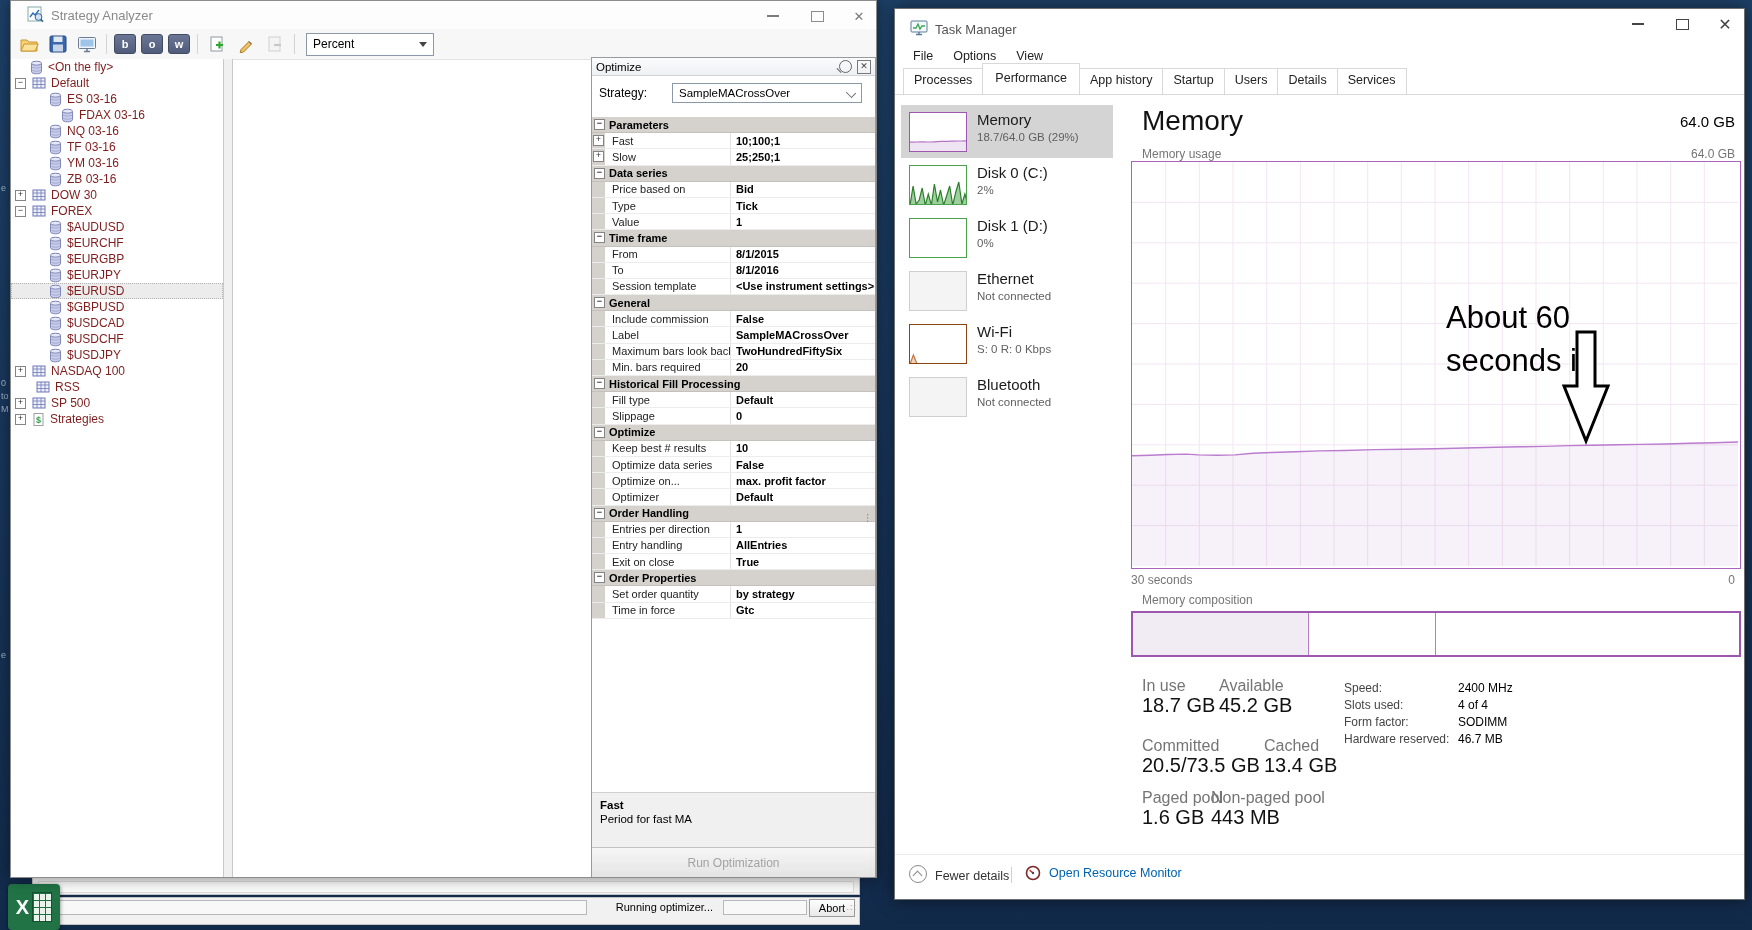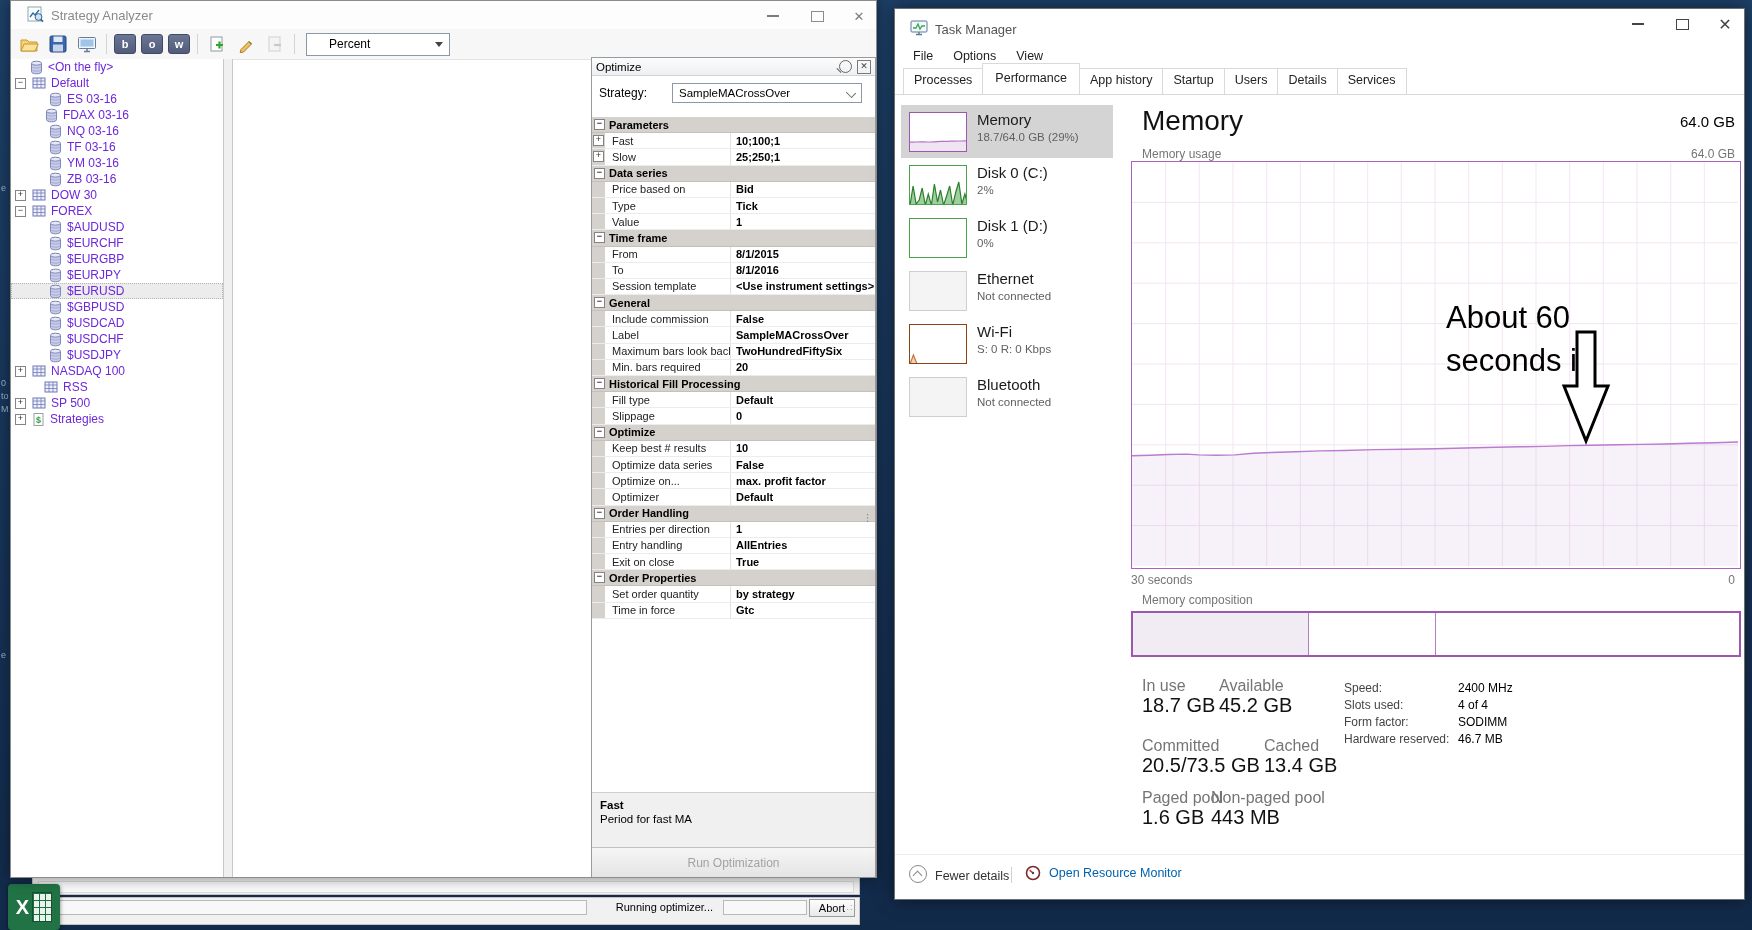--- a/index.html
+++ b/index.html
@@ -28,33 +28,33 @@
   .gl-max{width:11px;height:9px;border:1.5px solid #8c8c8c;}
   .gl-close{color:#7c7c7c;font-size:13px;line-height:13px;}
 
   .nt-toolbar{position:absolute;left:0;top:28px;right:0;height:30px;background:#f7f7f7;
     border-bottom:1px solid #e2e2e2;display:flex;align-items:center;padding-left:6px;gap:5px;}
   .tbtn{width:24px;height:24px;display:flex;align-items:center;justify-content:center;}
   .tsep{width:1px;height:20px;background:#d4d4d4;margin:0 2px;}
   .letterbtn{width:20px;height:18px;border-radius:3px;background:linear-gradient(#6a7694,#505c7a);
     border:1px solid #404a62;color:#fff;font-weight:bold;font-size:11px;display:flex;align-items:center;justify-content:center;}
   .combo{width:120px;height:21px;border:1px solid #8a98a8;background:#fff;display:flex;align-items:center;
-    padding-left:22px;font-size:12px;position:relative;margin-left:4px;}
+    padding-left:6px;font-size:12px;position:relative;margin-left:4px;}
   .combo .chev{position:absolute;right:6px;top:8px;width:0;height:0;border-left:4px solid transparent;
     border-right:4px solid transparent;border-top:5px solid #444;}
 
   .nt-tree{position:absolute;left:0;top:58px;width:212px;bottom:0;background:#fff;overflow:hidden;font-size:12px;}
   .v-split{position:absolute;top:58px;bottom:0;width:8px;background:#f0f0f0;border-left:1px solid #c9c9c9;border-right:1px solid #c9c9c9;left:212px;}
   .trow{display:flex;align-items:center;height:16px;white-space:nowrap;}
   .trow.sel{background:#ececec;outline:1px dotted #b5b5b5;outline-offset:-1px;}
   .exp{width:9px;height:9px;border:1px solid #848484;background:#fff;font-size:9px;line-height:7px;
     text-align:center;margin:0 6px 0 2px;flex:none;color:#333;}
   .exp-sp{width:17px;flex:none;}
   .ticon{flex:none;margin-right:5px;display:flex;}
-  .tlabel{color:#6d28d9;}
+  .tlabel{color:#7f1d1d;}
 
   .nt-center{position:absolute;left:221px;top:58px;width:358px;bottom:0;background:#eeeeee;
     border-right:1px solid #c9c9c9;}
   .center-msg{position:absolute;left:0;right:0;top:448px;text-align:center;font-size:11.5px;line-height:15px;color:#000;}
 
   
   .opt{position:absolute;left:580px;top:56px;width:285px;bottom:0;background:#fff;border:1px solid #9a9a9a;box-sizing:border-box;}
   .opt-head{position:absolute;left:0;top:0;right:0;height:17px;background:linear-gradient(#fbfcfd,#eef0f3);
     border-bottom:1px solid #cfd3d8;display:flex;align-items:center;padding:0 4px;font-size:11.5px;}
   .opt-head .sp{flex:1;}
@@ -261,21 +261,21 @@
         <div class="trow" style="padding-left: 38px;">
           <span class="ticon">
             <svg width="13" height="15" viewBox="0 0 13 15">
               <path d="M1.5 3.2 v8.4 c0 1.3 2.2 2.2 5 2.2 s5 -.9 5 -2.2 V3.2" fill="#c9cdea" stroke="#7b84b8"></path>
               <ellipse cx="6.5" cy="3.2" rx="5" ry="2" fill="#e6e8f6" stroke="#7b84b8"></ellipse>
               <path d="M1.5 6.6 c1 .9 2.7 1.4 5 1.4 s4 -.5 5 -1.4 M1.5 9.8 c1 .9 2.7 1.4 5 1.4 s4 -.5 5 -1.4" fill="none" stroke="#9aa1c9" stroke-width=".8"></path>
             </svg>
           </span>
           <span class="tlabel">ES 03-16</span>
         </div>
-        <div class="trow" style="padding-left: 34px;">
+        <div class="trow" style="padding-left: 50px;">
           <span class="ticon">
             <svg width="13" height="15" viewBox="0 0 13 15">
               <path d="M1.5 3.2 v8.4 c0 1.3 2.2 2.2 5 2.2 s5 -.9 5 -2.2 V3.2" fill="#c9cdea" stroke="#7b84b8"></path>
               <ellipse cx="6.5" cy="3.2" rx="5" ry="2" fill="#e6e8f6" stroke="#7b84b8"></ellipse>
               <path d="M1.5 6.6 c1 .9 2.7 1.4 5 1.4 s4 -.5 5 -1.4 M1.5 9.8 c1 .9 2.7 1.4 5 1.4 s4 -.5 5 -1.4" fill="none" stroke="#9aa1c9" stroke-width=".8"></path>
             </svg>
           </span>
           <span class="tlabel">FDAX 03-16</span>
         </div>
         <div class="trow" style="padding-left: 38px;">
@@ -431,21 +431,21 @@
         <div class="trow" style="padding-left: 2px;">
           <span class="exp">+</span>
           <span class="ticon">
             <svg width="14" height="14" viewBox="0 0 14 14">
               <rect x="1" y="2" width="12" height="10" fill="#eef0fa" stroke="#6f79b8"></rect>
               <path d="M1 5 h12 M1 8.5 h12 M5 2 v10 M9 2 v10" stroke="#6f79b8" stroke-width=".8"></path>
             </svg>
           </span>
           <span class="tlabel">NASDAQ 100</span>
         </div>
-        <div class="trow" style="padding-left: 16px;">
+        <div class="trow" style="padding-left: 8px;">
           <span class="exp-sp"></span>
           <span class="ticon">
             <svg width="14" height="14" viewBox="0 0 14 14">
               <rect x="1" y="2" width="12" height="10" fill="#eef0fa" stroke="#6f79b8"></rect>
               <path d="M1 5 h12 M1 8.5 h12 M5 2 v10 M9 2 v10" stroke="#6f79b8" stroke-width=".8"></path>
             </svg>
           </span>
           <span class="tlabel">RSS</span>
         </div>
         <div class="trow" style="padding-left: 2px;">

